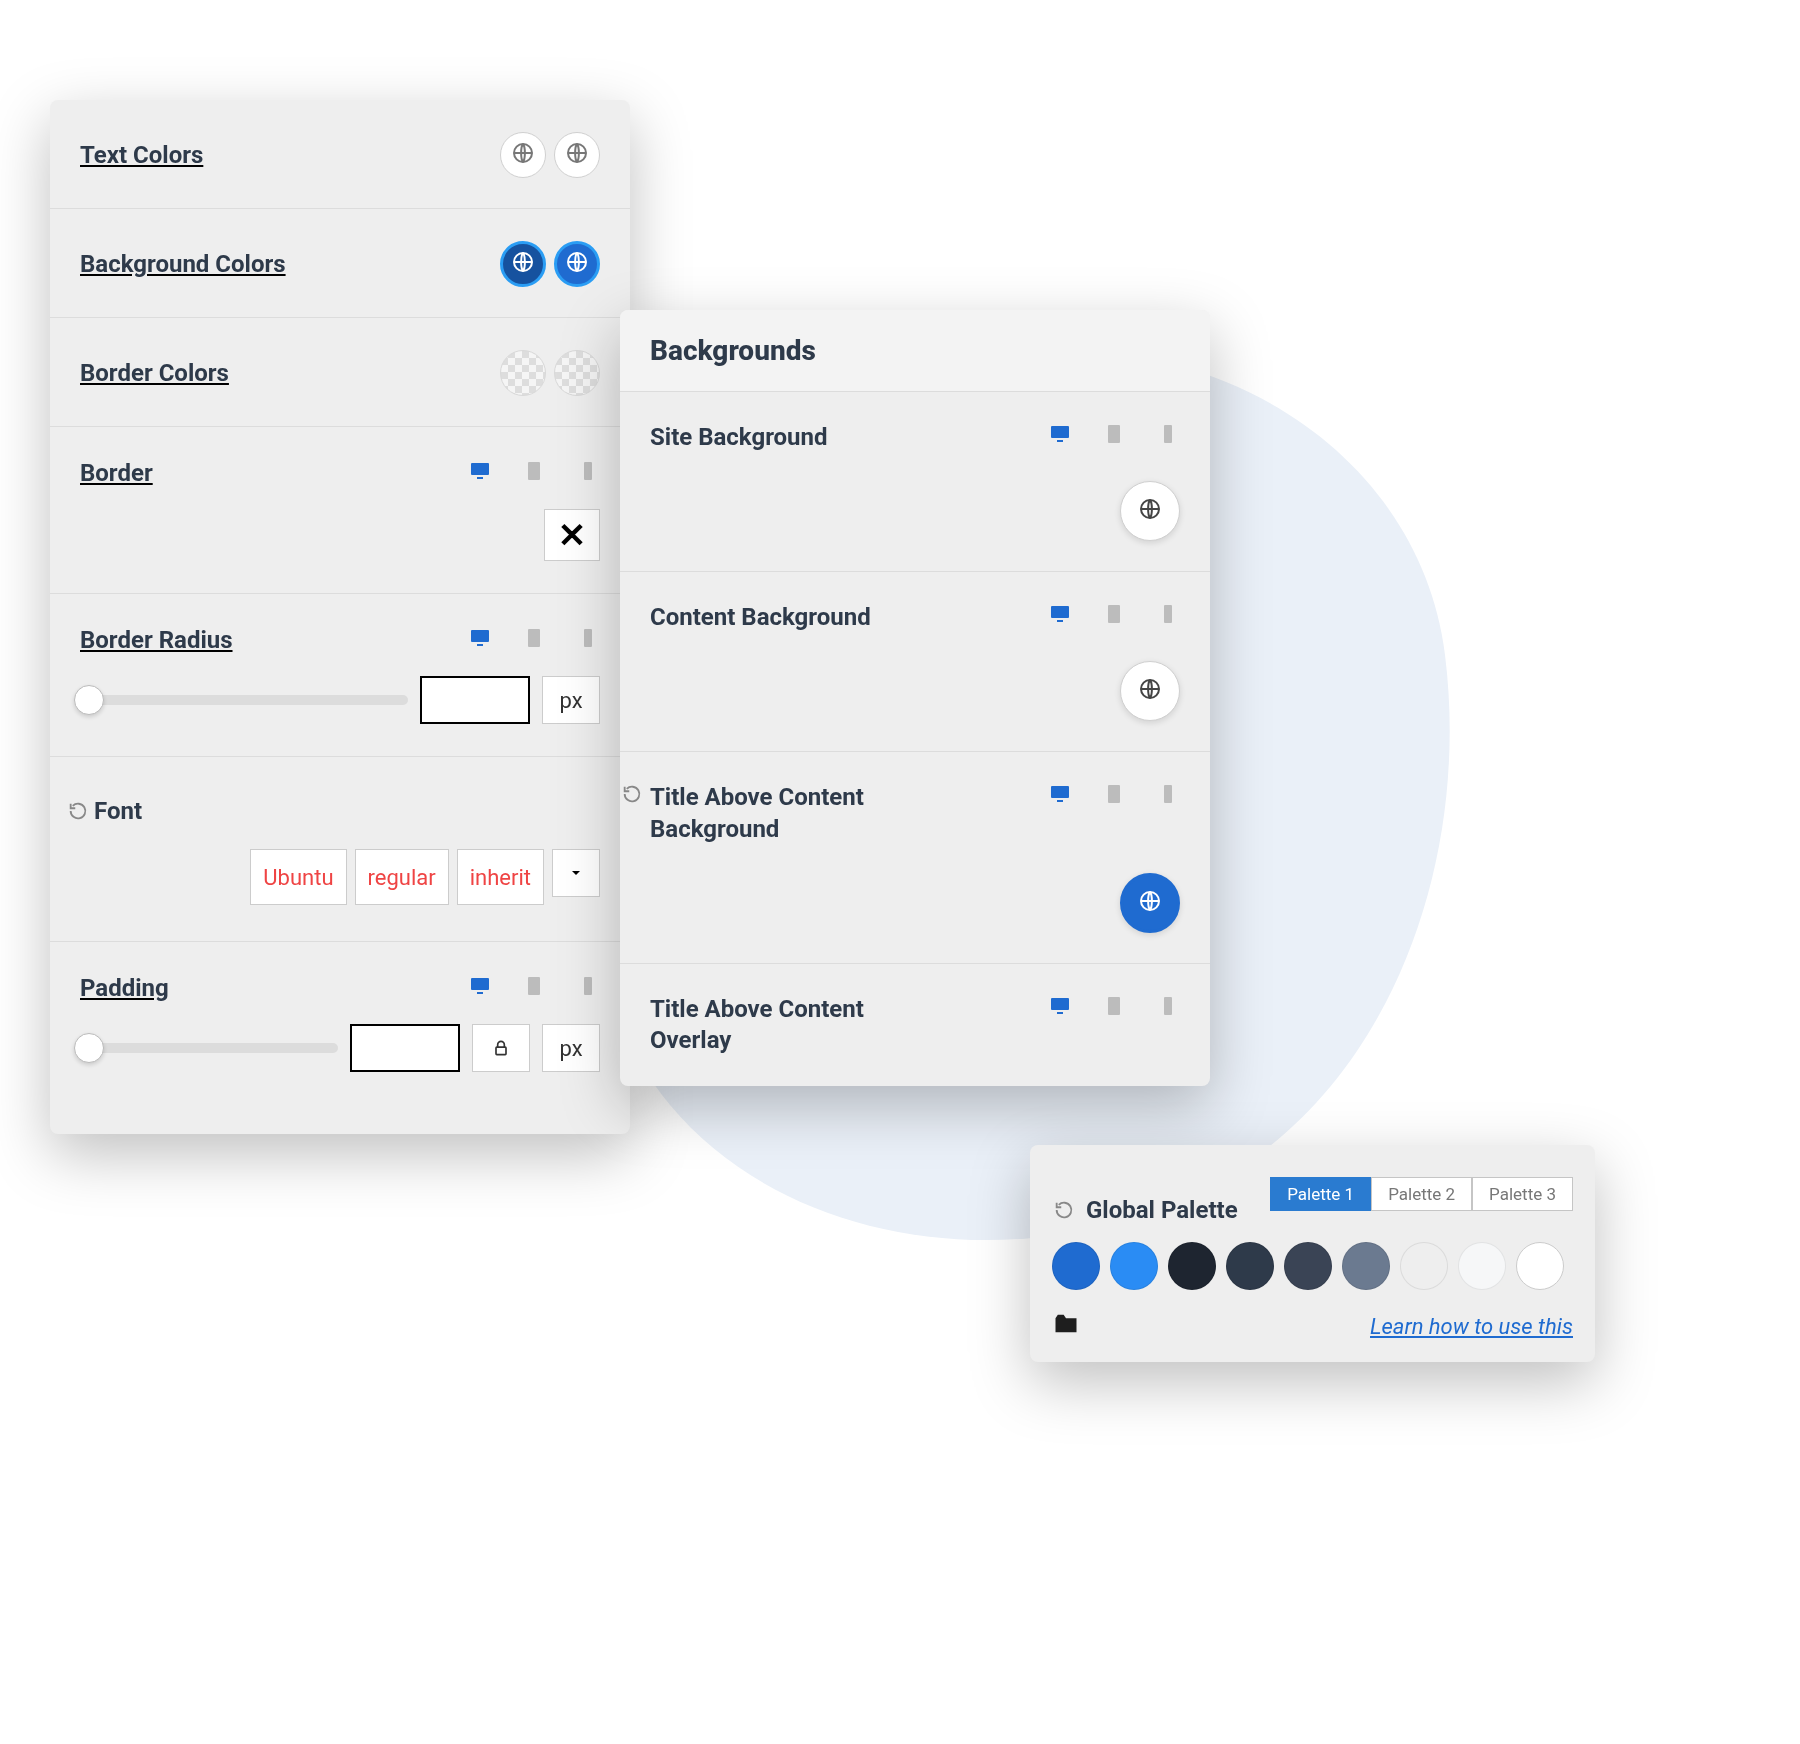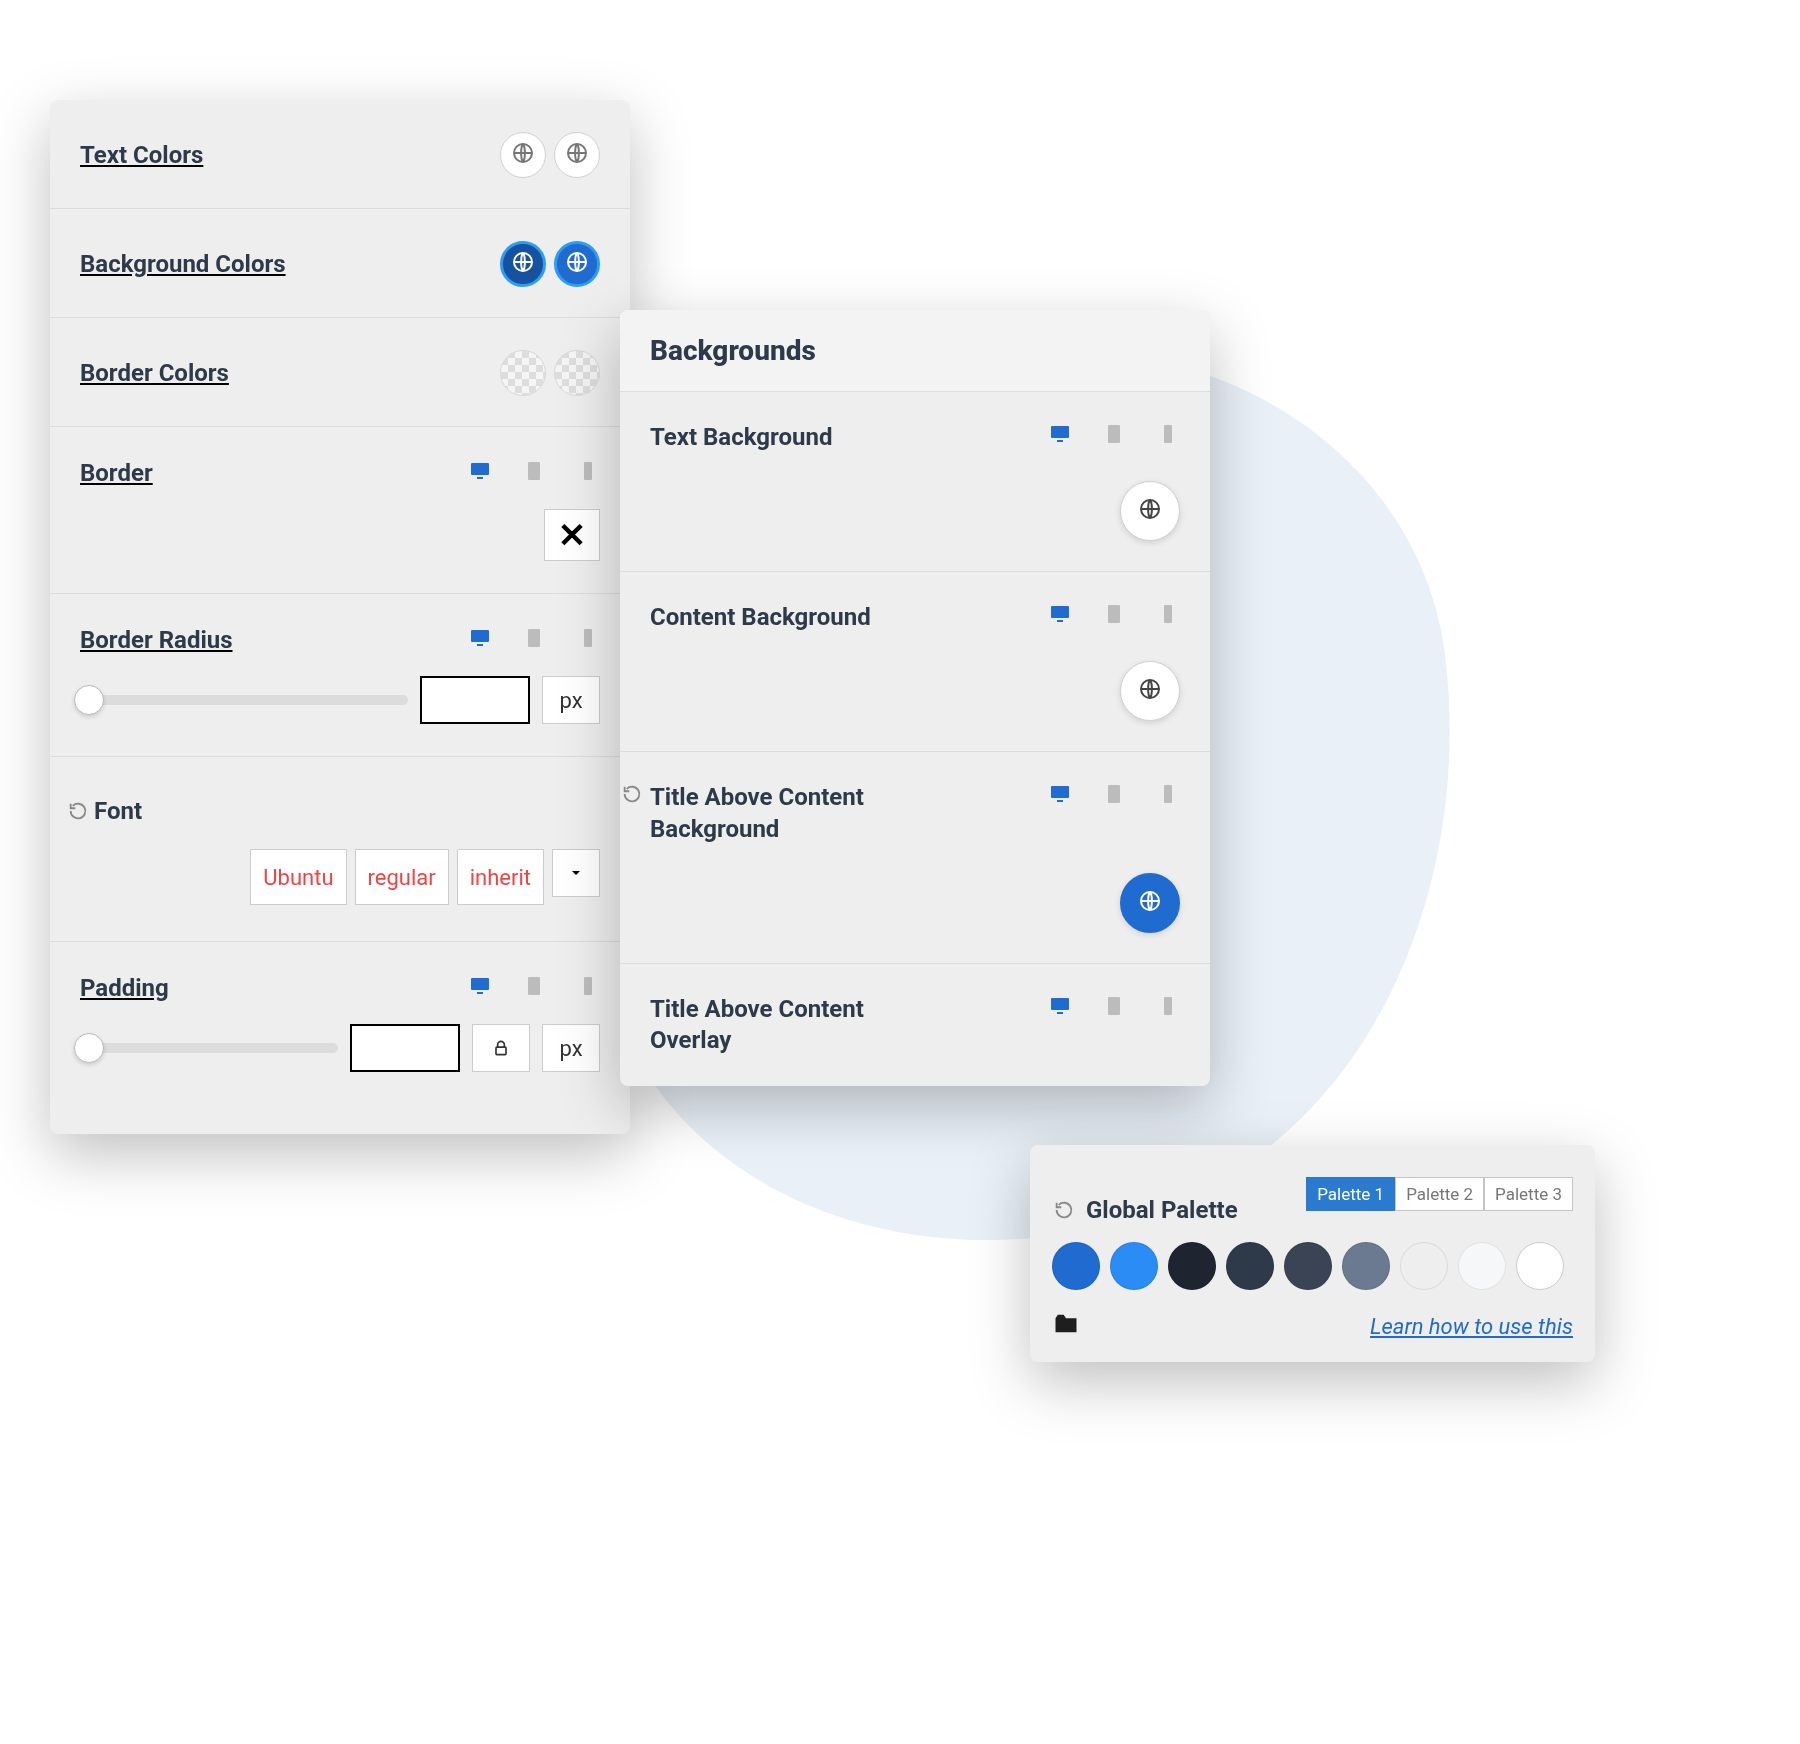--- a/index.html
+++ b/index.html
@@ -256,21 +256,21 @@
   .palette-title {
     font-size: 24px;
     font-weight: 700;
     color: #2e3a4a;
   }
   .palette-tabs {
     display: flex;
   }
   .palette-tab {
     border: 1px solid #c5c5c5;
-    padding: 6px 10px;
+    padding: 6px 16px;
     font-size: 17px;
     color: #777;
     background: #fff;
     cursor: pointer;
   }
   .palette-tab.active {
     background: #2a7bd0;
     color: #fff;
     border-color: #2a7bd0;
   }
@@ -466,21 +466,21 @@
     <div class="unit-box">px</div>
   </div>
 
 </div>
 
 <div class="panel panel-2">
   <div class="panel-2-header">Backgrounds</div>
   <div id="p2-body">
       <div class="p2-row">
         <div class="p2-row-top p2-row-wrap">
-          <div class="p2-label">Text Background</div>
+          <div class="p2-label">Site Background</div>
           <div class="device-icons">
             <span class="active"><svg viewBox="0 0 24 24">
                 <rect x="3" y="4" width="18" height="12" rx="1"></rect>
                 <rect x="9" y="18" width="6" height="2"></rect>
               </svg></span>
             <span class="inactive"><svg viewBox="0 0 24 24">
                 <rect x="6" y="3" width="12" height="18" rx="1"></rect>
               </svg></span>
             <span class="inactive"><svg viewBox="0 0 24 24">
                 <rect x="8" y="3" width="8" height="18" rx="1"></rect>

